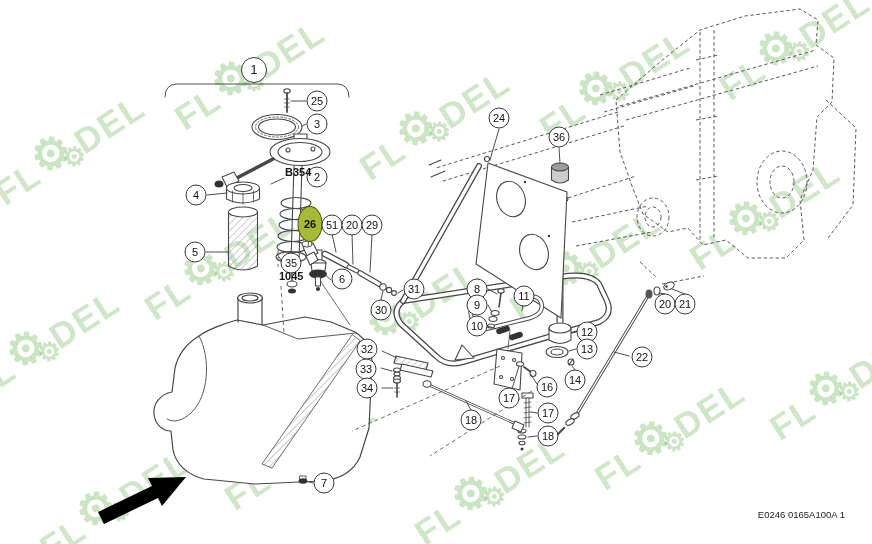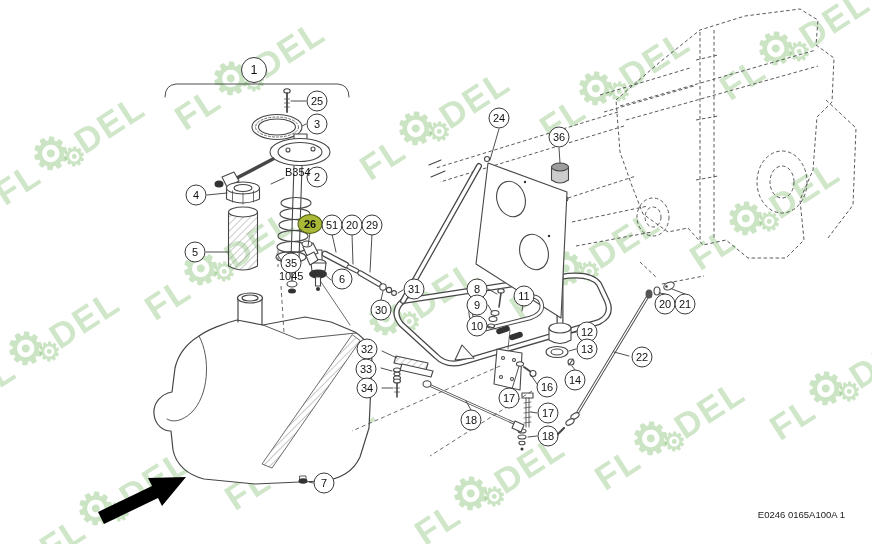--- a/index.html
+++ b/index.html
@@ -10,23 +10,23 @@
       color:rgba(130,190,112,0.38);font-weight:bold;font-size:35px;letter-spacing:2px;
       white-space:nowrap;pointer-events:none;}
   .wm .gearwrap{position:relative;width:46px;height:46px;margin:0 1px;}
   .wm .gear{position:absolute;left:0;top:-6px;font-size:44px;line-height:1;color:rgba(130,190,112,0.42);}
   .wm .gear2{position:absolute;left:26px;top:18px;font-size:26px;line-height:1;color:rgba(130,190,112,0.42);}
   
   .co{position:absolute;width:21px;height:21px;border:1.3px solid #3a3a3a;border-radius:50%;
       background:#fff;color:#111;font-size:11px;line-height:1;display:flex;align-items:center;
       justify-content:center;transform:translate(-50%,-50%);box-sizing:border-box;cursor:pointer;}
   .co.lg{width:26px;height:26px;font-size:12.5px;}
-  .co.sel{width:25px;height:20px;background:#a9b837;border-color:#4e5a12;font-weight:bold;}
+  .co.sel{width:25px;height:36px;background:#a9b837;border-color:#4e5a12;font-weight:bold;}
   
-  .plabel{position:absolute;font-size:11px;font-weight:normal;color:#141414;cursor:pointer;}
+  .plabel{position:absolute;font-size:11px;font-weight:bold;color:#141414;cursor:pointer;}
   .code{position:absolute;right:27px;bottom:24px;font-size:9.5px;color:#222;text-align:center;}
   svg{position:absolute;left:0;top:0;}
 </style>
 </head>
 <body>
 
 <div class="stage">
 
   <div id="wmlayer">
       <div class="wm" style="left: 70px; top: 150px;">

